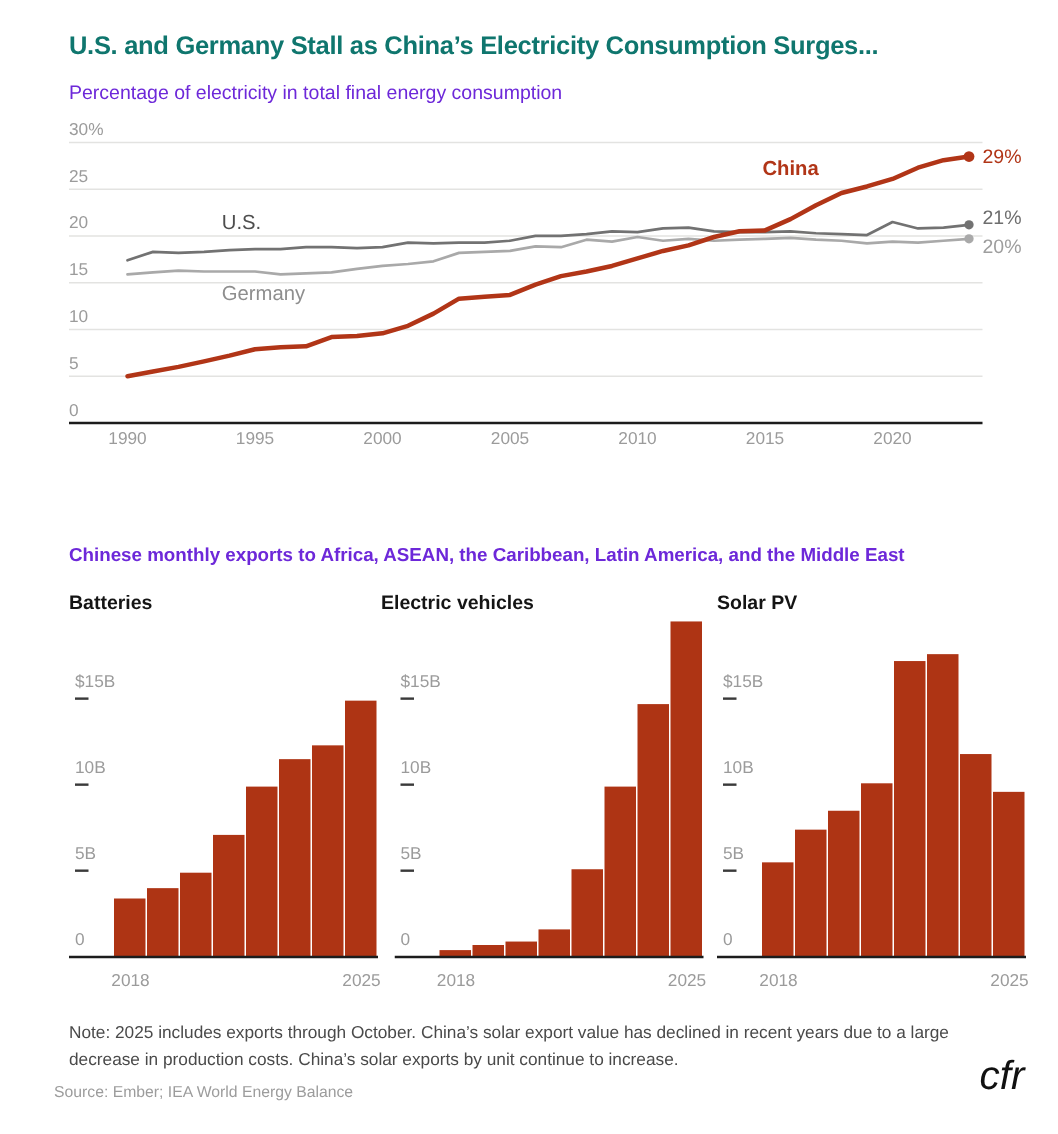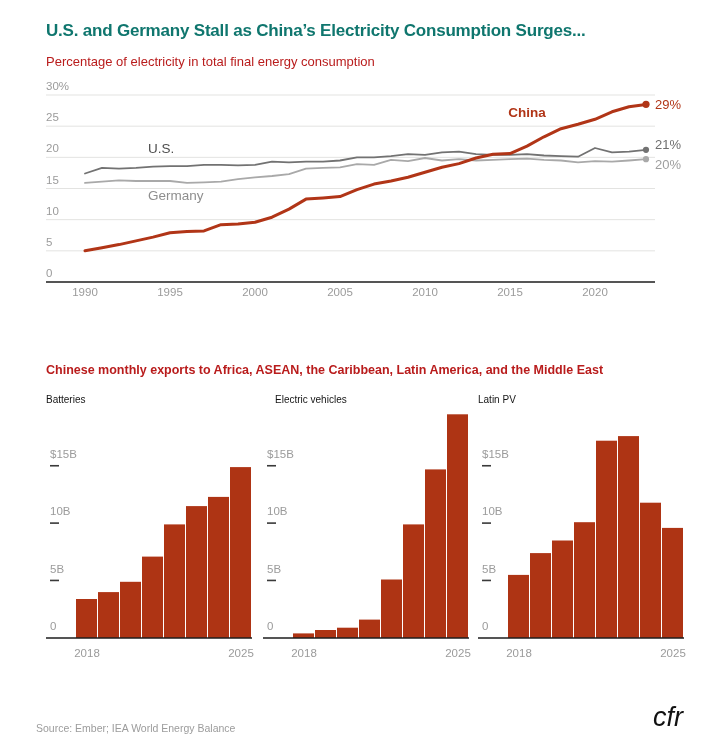--- a/index.html
+++ b/index.html
@@ -1,21 +1,21 @@
 <!DOCTYPE html>
 <html><head>
 <meta charset="utf-8">
 <style>
   html,body{margin:0;padding:0;background:#ffffff;}
   #page{position:relative;width:705px;height:756px;background:#ffffff;overflow:hidden;
         font-family:"Liberation Sans", sans-serif;}
   .abs{position:absolute;}
   .title{font-size:17px;font-weight:bold;color:#0f766e;letter-spacing:-0.2px;}
-  .subtitle{font-size:13px;color:#b91c1c;}
-  .panel-title{font-size:10px;font-weight:normal;color:#141414;}
+  .subtitle{font-size:13px;color:#6d28d9;}
+  .panel-title{font-size:13px;font-weight:bold;color:#141414;}
   .note{font-size:11.5px;color:#4a4a4a;line-height:1.55;white-space:nowrap;}
   .source{font-size:10.5px;color:#9c9c9c;white-space:nowrap;}
   .logo{font-family:Liberation Sans, sans-serif;font-style:italic;font-size:27px;color:#111;}
   svg text{font-family:"Liberation Sans", sans-serif;}
 </style>
 </head>
 <body>
 
 <div id="page">
 
@@ -54,22 +54,22 @@
       <circle cx="646" cy="24.35095000000001" r="3.6" fill="#b13517"></circle>
       <text x="655" y="28.85095000000001" fill="#b13517" font-size="13">29%</text>
       <text x="147.90000000000077" y="72.97069000000002" fill="#4e4e4e" font-size="13.5" font-weight="normal">U.S.</text>
       <text x="147.90000000000077" y="119.72044000000001" fill="#8e8e8e" font-size="13.5" font-weight="normal">Germany</text>
       <text x="508.30000000000155" y="36.81755000000001" fill="#b13517" font-size="13.5" font-weight="bold">China</text>
     </svg>
 
   <div class="abs subtitle" style="left:46px;top:363px;font-size:12.5px;font-weight:bold;">Chinese monthly exports to Africa, ASEAN, the Caribbean, Latin America, and the Middle East</div>
 
   <div class="abs panel-title" style="left:46px;top:394px;">Batteries</div>
-  <div class="abs panel-title" style="left:275px;top:394px;text-align:center;">Electric vehicles</div>
-  <div class="abs panel-title" style="left:478px;top:394px;">Latin PV</div>
+  <div class="abs panel-title" style="left:254px;top:394px;text-align:center;">Electric vehicles</div>
+  <div class="abs panel-title" style="left:478px;top:394px;">Solar PV</div>
 
   <svg id="bar-chart-0" class="abs" style="left:46px;top:410px;" width="213" height="255" viewBox="0 0 213 255">
       <text x="4" y="47.94999999999999" fill="#9b9b9b" font-size="11.5">$15B</text>
       <rect x="4" y="54.94999999999999" width="9" height="1.6" fill="#3a3a3a"></rect>
       <text x="4" y="105.3" fill="#9b9b9b" font-size="11.5">10B</text>
       <rect x="4" y="112.3" width="9" height="1.6" fill="#3a3a3a"></rect>
       <text x="4" y="162.65" fill="#9b9b9b" font-size="11.5">5B</text>
       <rect x="4" y="169.65" width="9" height="1.6" fill="#3a3a3a"></rect>
       <text x="4" y="220" fill="#9b9b9b" font-size="11.5">0</text>
       <rect x="30" y="189.0" width="21" height="39.0" fill="#ae3414"></rect>
@@ -118,16 +118,20 @@
       <rect x="96" y="112.2" width="21" height="115.8" fill="#ae3414"></rect>
       <rect x="118" y="30.7" width="21" height="197.3" fill="#ae3414"></rect>
       <rect x="140" y="26.1" width="21" height="201.9" fill="#ae3414"></rect>
       <rect x="162" y="92.7" width="21" height="135.3" fill="#ae3414"></rect>
       <rect x="184" y="117.9" width="21" height="110.1" fill="#ae3414"></rect>
       <line x1="0" x2="206" y1="228" y2="228" stroke="#1c1c1c" stroke-width="1.6"></line>
       <text x="41" y="247" text-anchor="middle" fill="#9b9b9b" font-size="11.5">2018</text>
       <text x="195" y="247" text-anchor="middle" fill="#9b9b9b" font-size="11.5">2025</text>
     </svg>
 
+  <div class="abs note" style="left:46px;top:681px;">
+    <div>Note: 2025 includes exports through October. China’s solar export value has declined in recent years due to a large</div>
+    <div>decrease in production costs. China’s solar exports by unit continue to increase.</div>
+  </div>
   <div class="abs source" style="left:36px;top:722px;">Source: Ember; IEA World Energy Balance</div>
   <div class="abs logo" style="left:653px;top:702px;">cfr</div>
 
 </div>
 
 </body></html>

